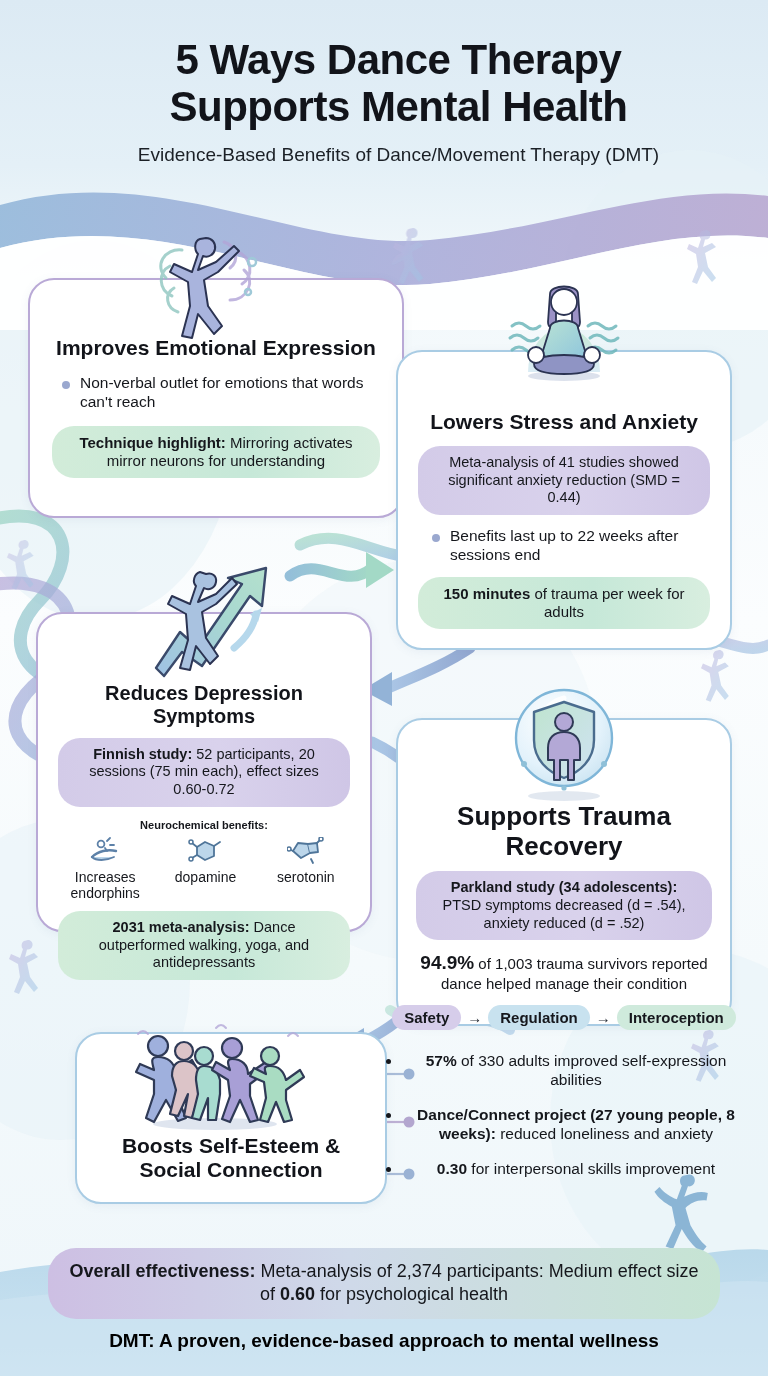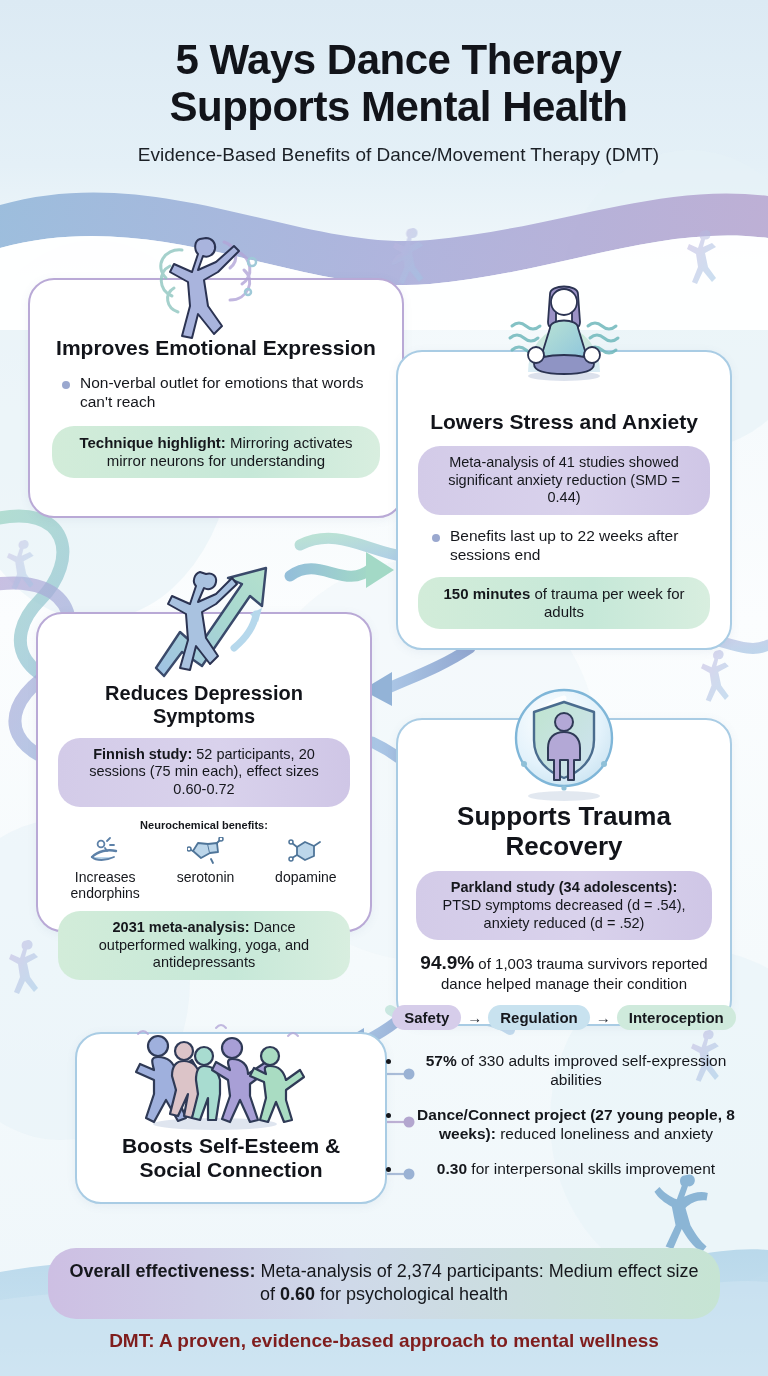--- a/index.html
+++ b/index.html
@@ -96,21 +96,21 @@
     font-size:15.5px; }
   .side-list li { margin-bottom:17px; line-height:1.2;text-align:center; }
 
   
   .footer-pill { position:absolute; left:48px; top:1248px; width:672px;
     border-radius:28px; text-align:center; font-size:18px; line-height:1.3;
     padding:12px 18px; z-index:6;
     background:linear-gradient(90deg,#cdbfe3 0%,#cfd9e9 45%,#c6e4d3 100%); }
   .footer-line { position:absolute; left:0; top:1330px; width:768px;
     text-align:center; font-size:19px; font-weight:bold; z-index:6;
-    color:#7f1d1d; }
+    color:#000000; }
 </style>
 </head>
 <body>
 
 <div id="page">
 
   <div class="bg-base"></div>
 
   <svg class="bg-svg" viewBox="0 0 768 1376">
     <defs>
@@ -319,49 +319,49 @@
                 <path d="M19,4 l3,-3 M22,8 l4,0 M17,11 l2,3"></path>
               </g>
             </svg>
         </span>
         <span>Increases endorphins</span>
       </div>
       <div class="neuro-item">
         <span class="glyph">
           <svg width="38" height="28" viewBox="0 0 38 28">
               <g fill="#bcd6ea" stroke="#4f7599" stroke-width="1.8" stroke-linejoin="round">
+                <path d="M10,10 L18,5 L27,9 L27,19 L18,23 L10,18 Z"></path>
+              </g>
+              <g fill="none" stroke="#4f7599" stroke-width="1.8" stroke-linecap="round">
+                <path d="M10,10 l-5,-4 M10,18 l-5,3 M27,9 l6,-4"></path>
+              </g>
+              <circle cx="4" cy="5" r="2" fill="#fff" stroke="#4f7599" stroke-width="1.5"></circle>
+              <circle cx="4" cy="22" r="2" fill="#fff" stroke="#4f7599" stroke-width="1.5"></circle>
+            </svg>
+        </span>
+        <span>dopamine</span>
+      </div>
+      <div class="neuro-item">
+        <span class="glyph">
+          <svg width="38" height="28" viewBox="0 0 38 28">
+              <g fill="#bcd6ea" stroke="#4f7599" stroke-width="1.8" stroke-linejoin="round">
                 <path d="M6,14 L11,6 L21,7 L23,16 L14,21 Z"></path>
                 <path d="M23,16 L31,15 L30,6 L21,7"></path>
               </g>
               <g fill="none" stroke="#4f7599" stroke-width="1.8" stroke-linecap="round">
                 <path d="M30,6 l4,-4"></path>
                 <path d="M6,14 l-4,-2"></path>
                 <path d="M24,22 l2,4"></path>
               </g>
               <circle cx="34" cy="2" r="2" fill="#fff" stroke="#4f7599" stroke-width="1.5"></circle>
               <circle cx="2" cy="12" r="2" fill="#fff" stroke="#4f7599" stroke-width="1.5"></circle>
             </svg>
         </span>
         <span>serotonin</span>
       </div>
-      <div class="neuro-item">
-        <span class="glyph">
-          <svg width="38" height="28" viewBox="0 0 38 28">
-              <g fill="#bcd6ea" stroke="#4f7599" stroke-width="1.8" stroke-linejoin="round">
-                <path d="M10,10 L18,5 L27,9 L27,19 L18,23 L10,18 Z"></path>
-              </g>
-              <g fill="none" stroke="#4f7599" stroke-width="1.8" stroke-linecap="round">
-                <path d="M10,10 l-5,-4 M10,18 l-5,3 M27,9 l6,-4"></path>
-              </g>
-              <circle cx="4" cy="5" r="2" fill="#fff" stroke="#4f7599" stroke-width="1.5"></circle>
-              <circle cx="4" cy="22" r="2" fill="#fff" stroke="#4f7599" stroke-width="1.5"></circle>
-            </svg>
-        </span>
-        <span>dopamine</span>
-      </div>
     </div>
     <div class="pill green">
       <b class="strong">2031 meta-analysis:</b><span> Dance outperformed walking, yoga, and antidepressants</span>
     </div>
   </div>
   <svg style="position:absolute;left:150px;top:556px;width:130px;height:124px;z-index:7" viewBox="0 0 130 124">
     <defs>
       <linearGradient id="arrowG" x1="0" y1="1" x2="1" y2="0">
         <stop offset="0%" stop-color="#9fc2e4"></stop>
           <stop offset="60%" stop-color="#a8d8d0"></stop>

